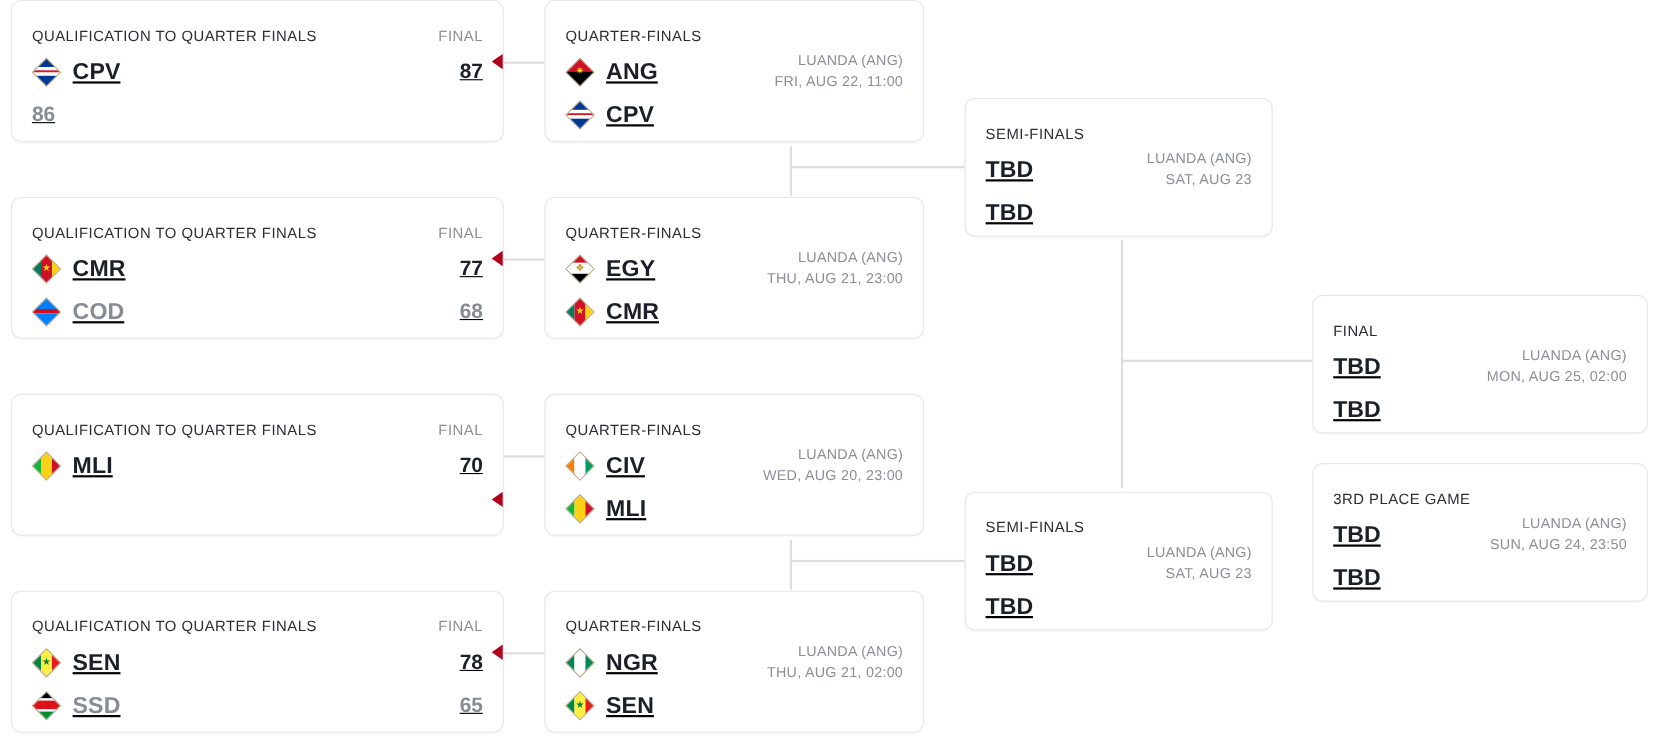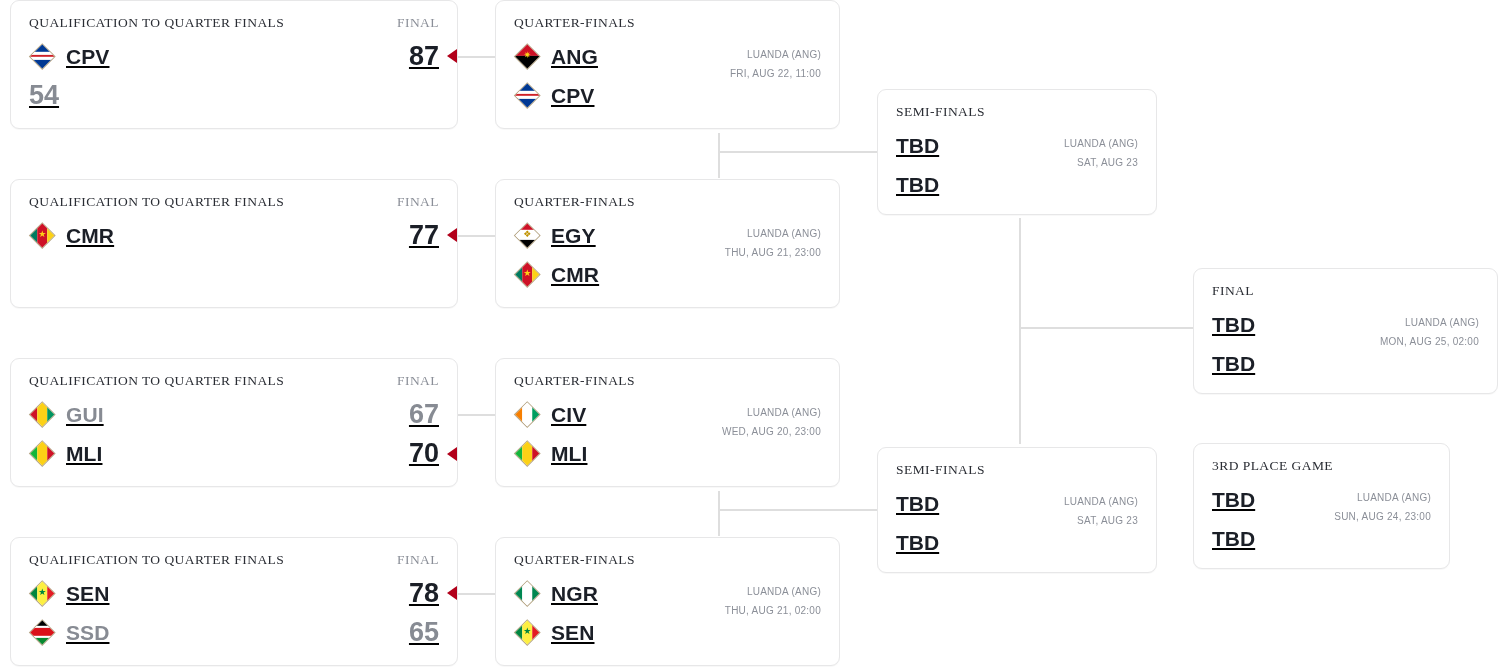--- a/index.html
+++ b/index.html
@@ -26,55 +26,54 @@
 
   
   .card{
     position:absolute;background:#ffffff;
     border:1px solid #e7e7e8;border-radius:9px;
     box-sizing:border-box;
     box-shadow:0 1px 1px rgba(0,0,0,0.03);
   }
   .card-head{
     display:flex;align-items:baseline;justify-content:space-between;
-    padding:14px 18px 0 18px;
-    font-family:Liberation Serif, serif;
+    padding:24px 18px 0 18px;
   }
   .card-title{
     font-size:13.5px;letter-spacing:.45px;color:#2a2d34;
     font-weight:400;white-space:nowrap;
   }
   .card-final-label{
     font-size:13.5px;letter-spacing:.45px;color:#8b8f98;
     font-weight:400;white-space:nowrap;
   }
   .rows{padding:6px 18px 0 18px;}
   .row{
     display:flex;align-items:center;height:39px;text-decoration:underline;
   }
   .team{display:flex;align-items:center;gap:11px;flex:1;min-width:0;}
   .abbr{
     font-size:21px;font-weight:700;letter-spacing:.1px;white-space:nowrap;
   }
   .abbr.win{color:#1b1f27;}
   .abbr.lose{color:#85899192;color:#878b93;font-weight:700;}
   .score{
-    font-size:27px;font-weight:700;white-space:nowrap;text-align:right;
+    font-size:19px;font-weight:700;white-space:nowrap;text-align:right;
   }
   .score.win{color:#1b1f27;}
   .score.lose{color:#878b93;}
 
   
   .tbd{
     font-size:21px;font-weight:700;color:#1b1f27;white-space:nowrap;
   }
   
   .meta{
     position:absolute;right:18px;text-align:right;
-    font-size:10px;line-height:19px;color:#8b8f98;letter-spacing:.25px;
+    font-size:13px;line-height:19px;color:#8b8f98;letter-spacing:.25px;
     white-space:nowrap;
   }
 
   
   .flag{
     width:26px;height:26px;flex:0 0 26px;position:relative;
   }
   .flag .dia{
     position:absolute;left:50%;top:50%;
     width:18.5px;height:18.5px;margin:-9.25px 0 0 -9.25px;
@@ -133,21 +132,21 @@
                   <span style="background:#ffffff;flex:0 0 3px"></span>
                   <span style="background:#003893"></span>
                 </span>
               </span>
             </span>
           <span class="abbr win">CPV</span>
         </div>
         <span class="score win">87</span>
       </div>
       <div class="row">
-        <span class="score lose">54</span>
+        <span class="score lose">86</span>
       </div>
     </div>
   </div>
   <div class="arrow" style="left:447px;top:49px;"></div>
 
   <div class="card" style="left:10px;top:179px;width:448px;height:129px;">
     <div class="card-head">
       <span class="card-title">QUALIFICATION TO QUARTER FINALS</span>
       <span class="card-final-label">FINAL</span>
     </div>
@@ -161,45 +160,45 @@
                   <span style="background:#ce1126"></span>
                   <span style="background:#fcd116"></span>
                 </span>
                 <span class="emb" style="color:#fcd116">★</span>
               </span>
             </span>
           <span class="abbr win">CMR</span>
         </div>
         <span class="score win">77</span>
       </div>
+      <div class="row">
+        <div class="team">
+          <span class="flag">
+              <span class="dia">
+                <span class="inner">
+                  <span style="background:#007fff"></span>
+                  <span style="background:#ce1021;flex:0 0 4px"></span>
+                  <span style="background:#007fff"></span>
+                </span>
+              </span>
+            </span>
+          <span class="abbr lose">COD</span>
+        </div>
+        <span class="score lose">68</span>
+      </div>
     </div>
   </div>
   <div class="arrow" style="left:447px;top:228px;"></div>
 
   <div class="card" style="left:10px;top:358px;width:448px;height:129px;">
     <div class="card-head">
       <span class="card-title">QUALIFICATION TO QUARTER FINALS</span>
       <span class="card-final-label">FINAL</span>
     </div>
     <div class="rows">
-      <div class="row">
-        <div class="team">
-          <span class="flag">
-              <span class="dia">
-                <span class="inner vert">
-                  <span style="background:#ce1126"></span>
-                  <span style="background:#fcd116"></span>
-                  <span style="background:#009460"></span>
-                </span>
-              </span>
-            </span>
-          <span class="abbr lose">GUI</span>
-        </div>
-        <span class="score lose">67</span>
-      </div>
       <div class="row">
         <div class="team">
           <span class="flag">
               <span class="dia">
                 <span class="inner vert">
                   <span style="background:#14b53a"></span>
                   <span style="background:#fcd116"></span>
                   <span style="background:#ce1126"></span>
                 </span>
               </span>
@@ -467,31 +466,31 @@
       <div class="row">
         <span class="tbd">TBD</span>
       </div>
     </div>
     <div class="meta" style="top:44px;">
       <div>LUANDA (ANG)</div>
       <div>MON, AUG 25, 02:00</div>
     </div>
   </div>
 
-  <div class="card" style="left:1193px;top:443px;width:257px;height:126px;">
+  <div class="card" style="left:1193px;top:421px;width:305px;height:126px;">
     <div class="card-head">
       <span class="card-title">3RD PLACE GAME</span>
     </div>
     <div class="rows">
       <div class="row">
         <span class="tbd">TBD</span>
       </div>
       <div class="row">
         <span class="tbd">TBD</span>
       </div>
     </div>
     <div class="meta" style="top:44px;">
       <div>LUANDA (ANG)</div>
-      <div>SUN, AUG 24, 23:00</div>
+      <div>SUN, AUG 24, 23:50</div>
     </div>
   </div>
 
 </div>
 
 </body></html>

